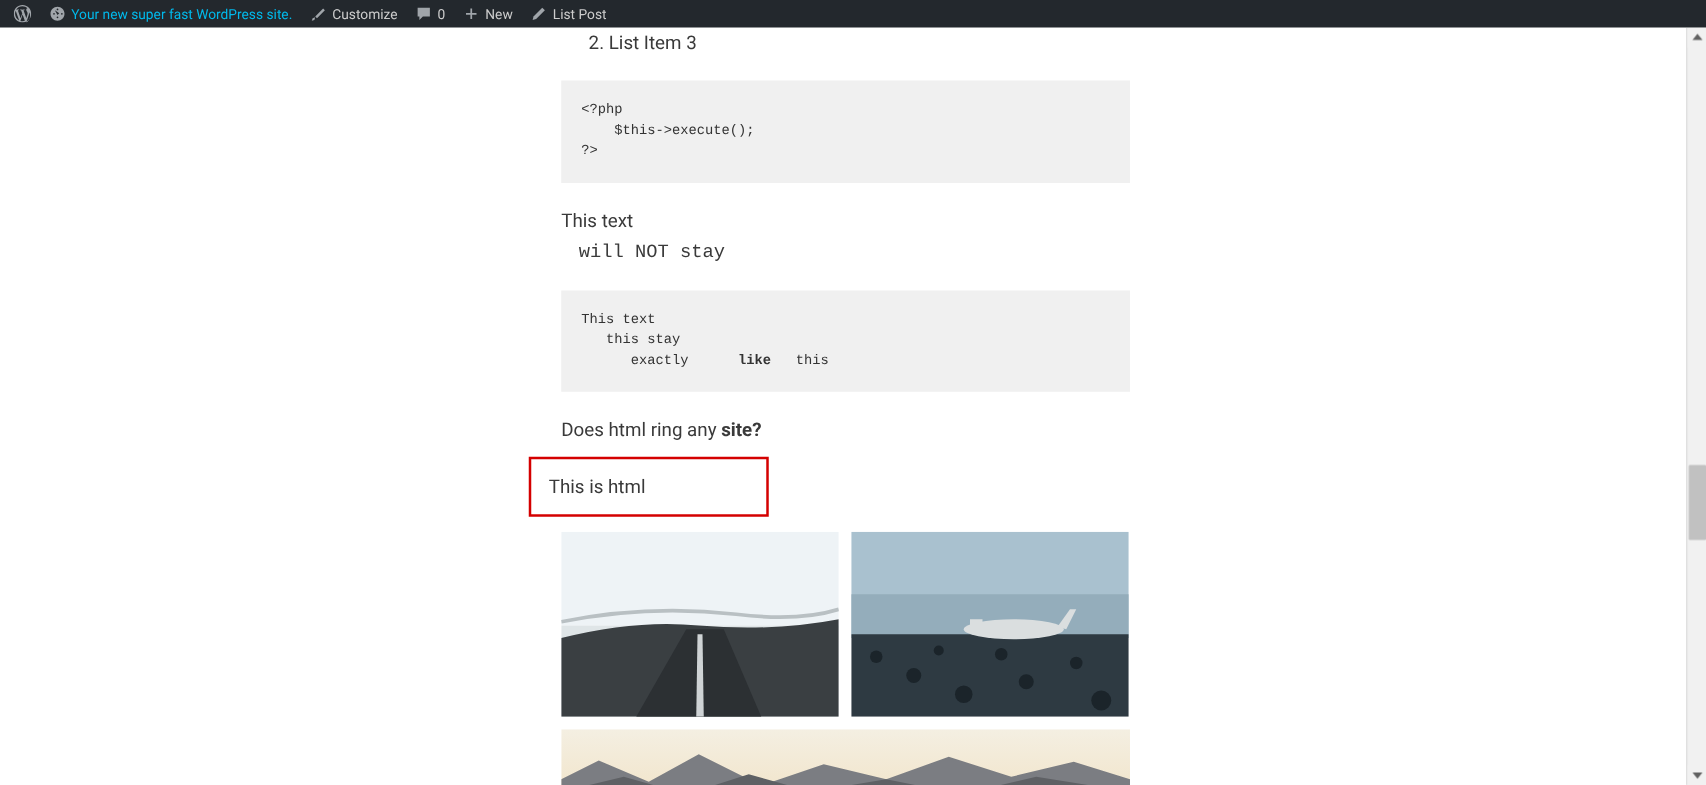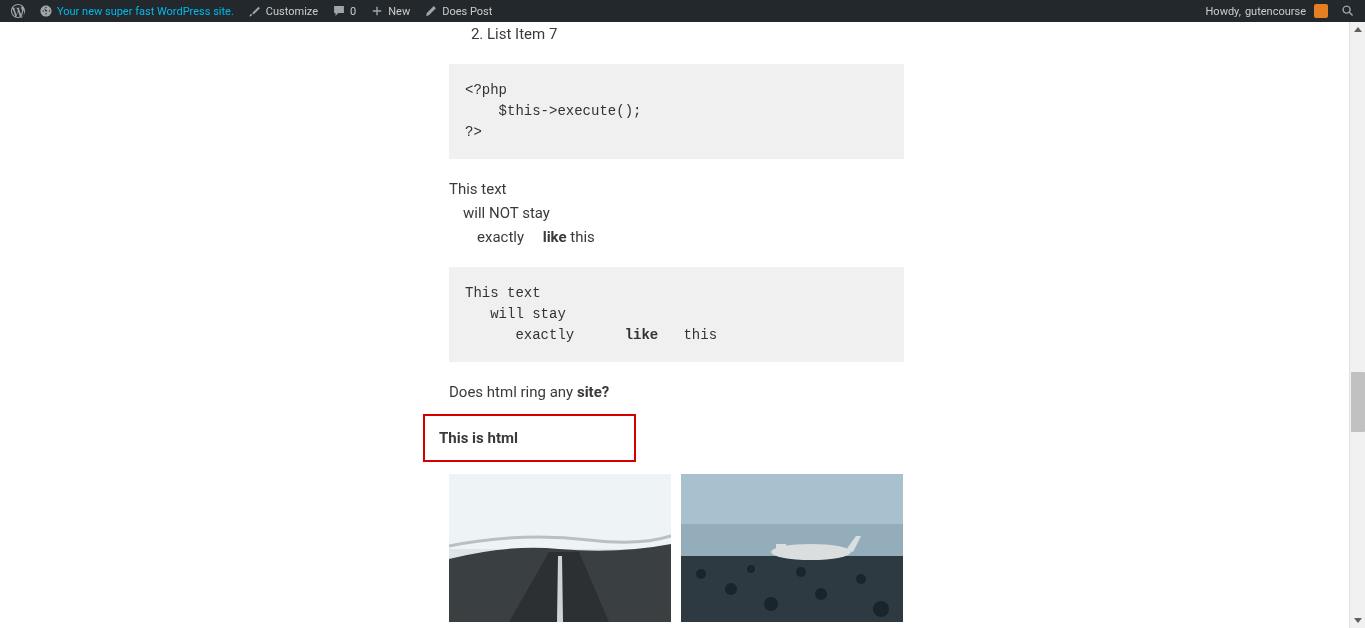--- a/index.html
+++ b/index.html
@@ -47,37 +47,36 @@
       color: #3a3a3a;
       font-size: 15px;
       line-height: 1.6;
     }
     .ol-offset { padding-left: 38px; list-style: decimal; }
     .ol-offset li { margin-left: 0; }
     pre.code-block {
       background: #f0f0f0;
       padding: 16px;
       font-family: "Courier New", Consolas, monospace;
-      font-size: 14px;
+      font-size: 11px;
       line-height: 1.5;
       white-space: pre;
       margin: 18px 0;
       color: #333;
     }
     .para { margin: 10px 0; }
-    .indent-1 { padding-left: 14px; }
+    .indent-1 { padding-left: 14px; font-family: Liberation Mono, monospace; }
     .indent-2 { padding-left: 28px; }
     .bold { font-weight: 700; }
     .red-box {
       border: 2px solid #d40000;
       padding: 10px 14px;
       margin: 8px 0 12px 0;
-      width: 213px;
+      width: 192px;
       margin-left: -26px;
-      font-weight: bold;
     }
     .gallery {
       display: flex;
       flex-wrap: wrap;
       gap: 10px;
       margin-top: 10px;
     }
     .gimg {
       width: 222px;
       height: 148px;
@@ -156,35 +155,21 @@
           </svg>
       </span>
       <span>New</span>
     </div>
     <div class="admin-item">
       <span class="ab-icon">
         <svg viewBox="0 0 20 20">
             <path d="M3 17l1-4 10-10 3 3-10 10-4 1z"></path>
           </svg>
       </span>
-      <span>Does Post</span>
-    </div>
-  </div>
-  <div class="admin-right">
-    <div class="admin-item">
-      <span>Howdy, </span>
-        <span>gutencourse</span>
-      <span class="avatar"></span>
-    </div>
-    <div class="admin-item search-box">
-      <span class="ab-icon">
-        <svg viewBox="0 0 20 20">
-            <path d="M8 2a6 6 0 014.9 9.5l4.3 4.3-1.4 1.4-4.3-4.3A6 6 0 118 2zm0 2a4 4 0 100 8 4 4 0 000-8z"></path>
-          </svg>
-      </span>
+      <span>List Post</span>
     </div>
   </div>
 </div>
 
 <div class="scrollbar-track">
   <div class="scroll-arrow">
     <svg viewBox="0 0 10 10">
         <path d="M5 2l4 5H1z"></path>
       </svg>
   </div>
@@ -193,37 +178,34 @@
     <svg viewBox="0 0 10 10">
         <path d="M1 3h8L5 8z"></path>
       </svg>
   </div>
 </div>
 
 <div class="page">
   <div class="content">
 
     <ol start="2" class="ol-offset">
-      <li>List Item 7</li>
+      <li>List Item 3</li>
     </ol>
 
     <pre class="code-block"><span>&lt;?php</span>
 <span>    $this-&gt;execute();</span>
 <span>?&gt;</span></pre>
 
     <p class="para">
       <span>This text</span><br>
       <span class="indent-1" style="display:inline-block">will NOT stay</span><br>
-      <span class="indent-2" style="display:inline-block">
-        <span>exactly</span>&nbsp;&nbsp;&nbsp;&nbsp;&nbsp;<span class="bold">like</span><span> this</span>
-      </span>
     </p>
 
     <pre class="code-block"><span>This text</span>
-<span>   will stay</span>
+<span>   this stay</span>
 <span>      exactly      </span><span class="bold">like</span><span>   this</span></pre>
 
     <p class="para">
       <span>Does html ring any </span><span class="bold">site?</span>
     </p>
 
     <div class="red-box">
       <span>This is html</span>
     </div>
 

